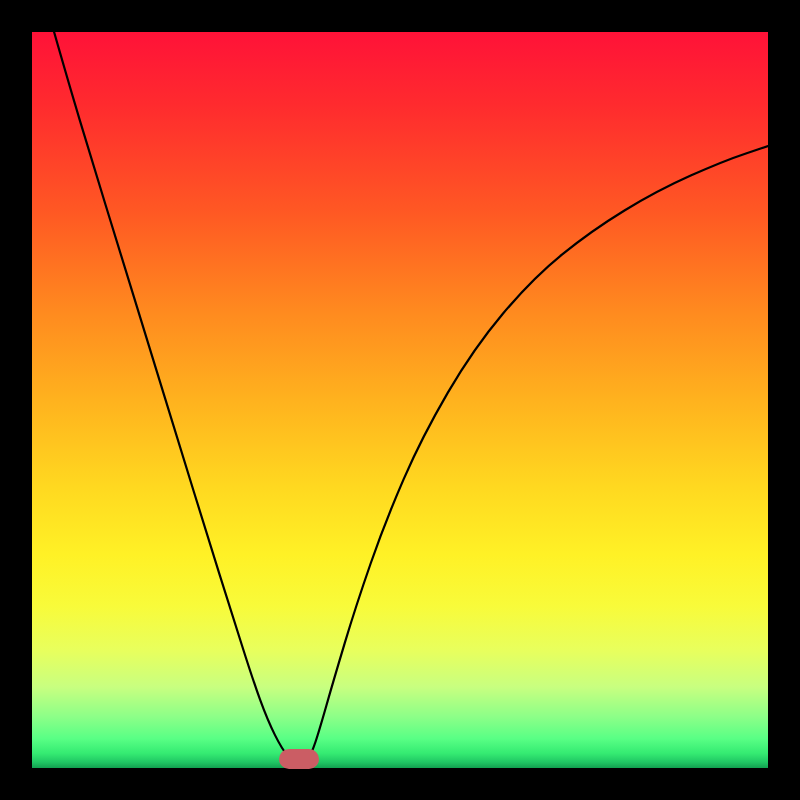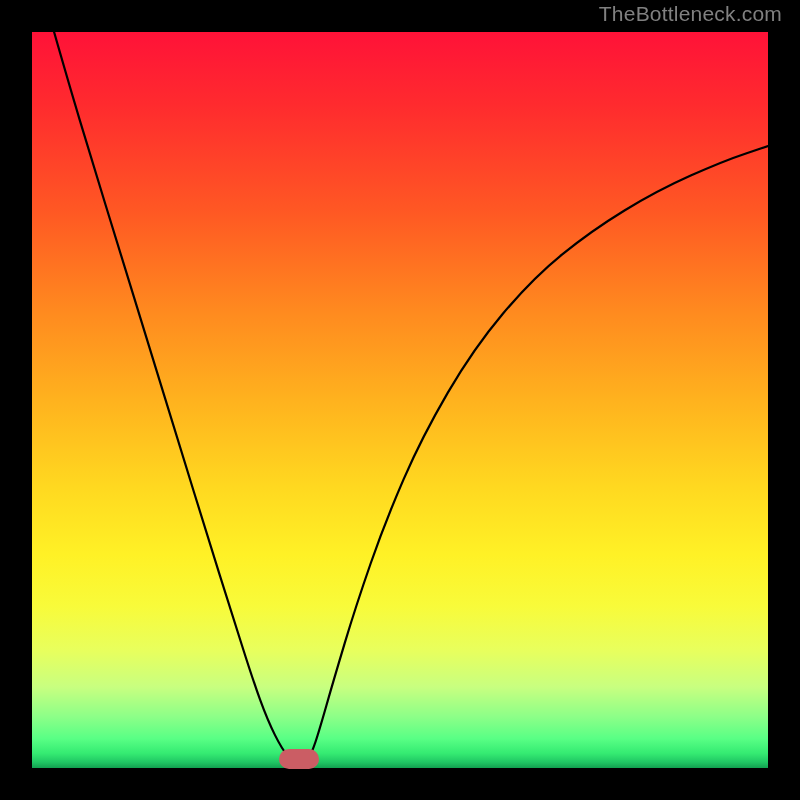--- a/index.html
+++ b/index.html
@@ -55,21 +55,20 @@
     height: 20px;
     background: #cb5d64;
     border-radius: 10px;
     transform: translate(-50%, -50%);
   }
 </style>
 </head>
 <body>
 
 <div class="outer">
-  <div class="attribution">TheBottleneck.com</div>
 
   <div class="plot-area">
     <svg class="svg-layer" viewBox="0 0 736 736" preserveAspectRatio="none">
       <path id="curve-path" fill="none" stroke="#000" stroke-width="2.2" stroke-linejoin="round" stroke-linecap="round" d="M 22.08 0.00 Q 36.80 51.52 47.84 88.32 Q 58.88 125.12 73.60 172.96 Q 88.32 220.80 103.04 268.64 Q 117.76 316.48 132.48 364.32 Q 147.20 412.16 161.92 460.00 Q 176.64 507.84 187.68 542.80 Q 198.72 577.76 209.76 612.72 Q 220.80 647.68 228.16 667.92 Q 235.52 688.16 242.88 702.88 Q 250.24 717.60 255.76 723.86 Q 261.28 730.11 264.96 732.32 Q 268.64 734.53 270.48 733.42 Q 272.32 732.32 276.00 726.80 Q 279.68 721.28 283.36 710.24 Q 287.04 699.20 294.40 673.44 Q 301.76 647.68 312.80 610.88 Q 323.84 574.08 338.56 531.76 Q 353.28 489.44 371.68 447.12 Q 390.08 404.80 415.84 360.64 Q 441.60 316.48 471.04 281.52 Q 500.48 246.56 529.92 222.64 Q 559.36 198.72 592.48 178.48 Q 625.60 158.24 658.72 143.52 Q 691.84 128.80 713.92 121.44 T 736.00 114.08"></path>
     </svg>
     <div class="marker" id="optimum-marker" style="left: 267.168px; top: 727.168px;"></div>
   </div>
 </div>
 
 </body></html>

